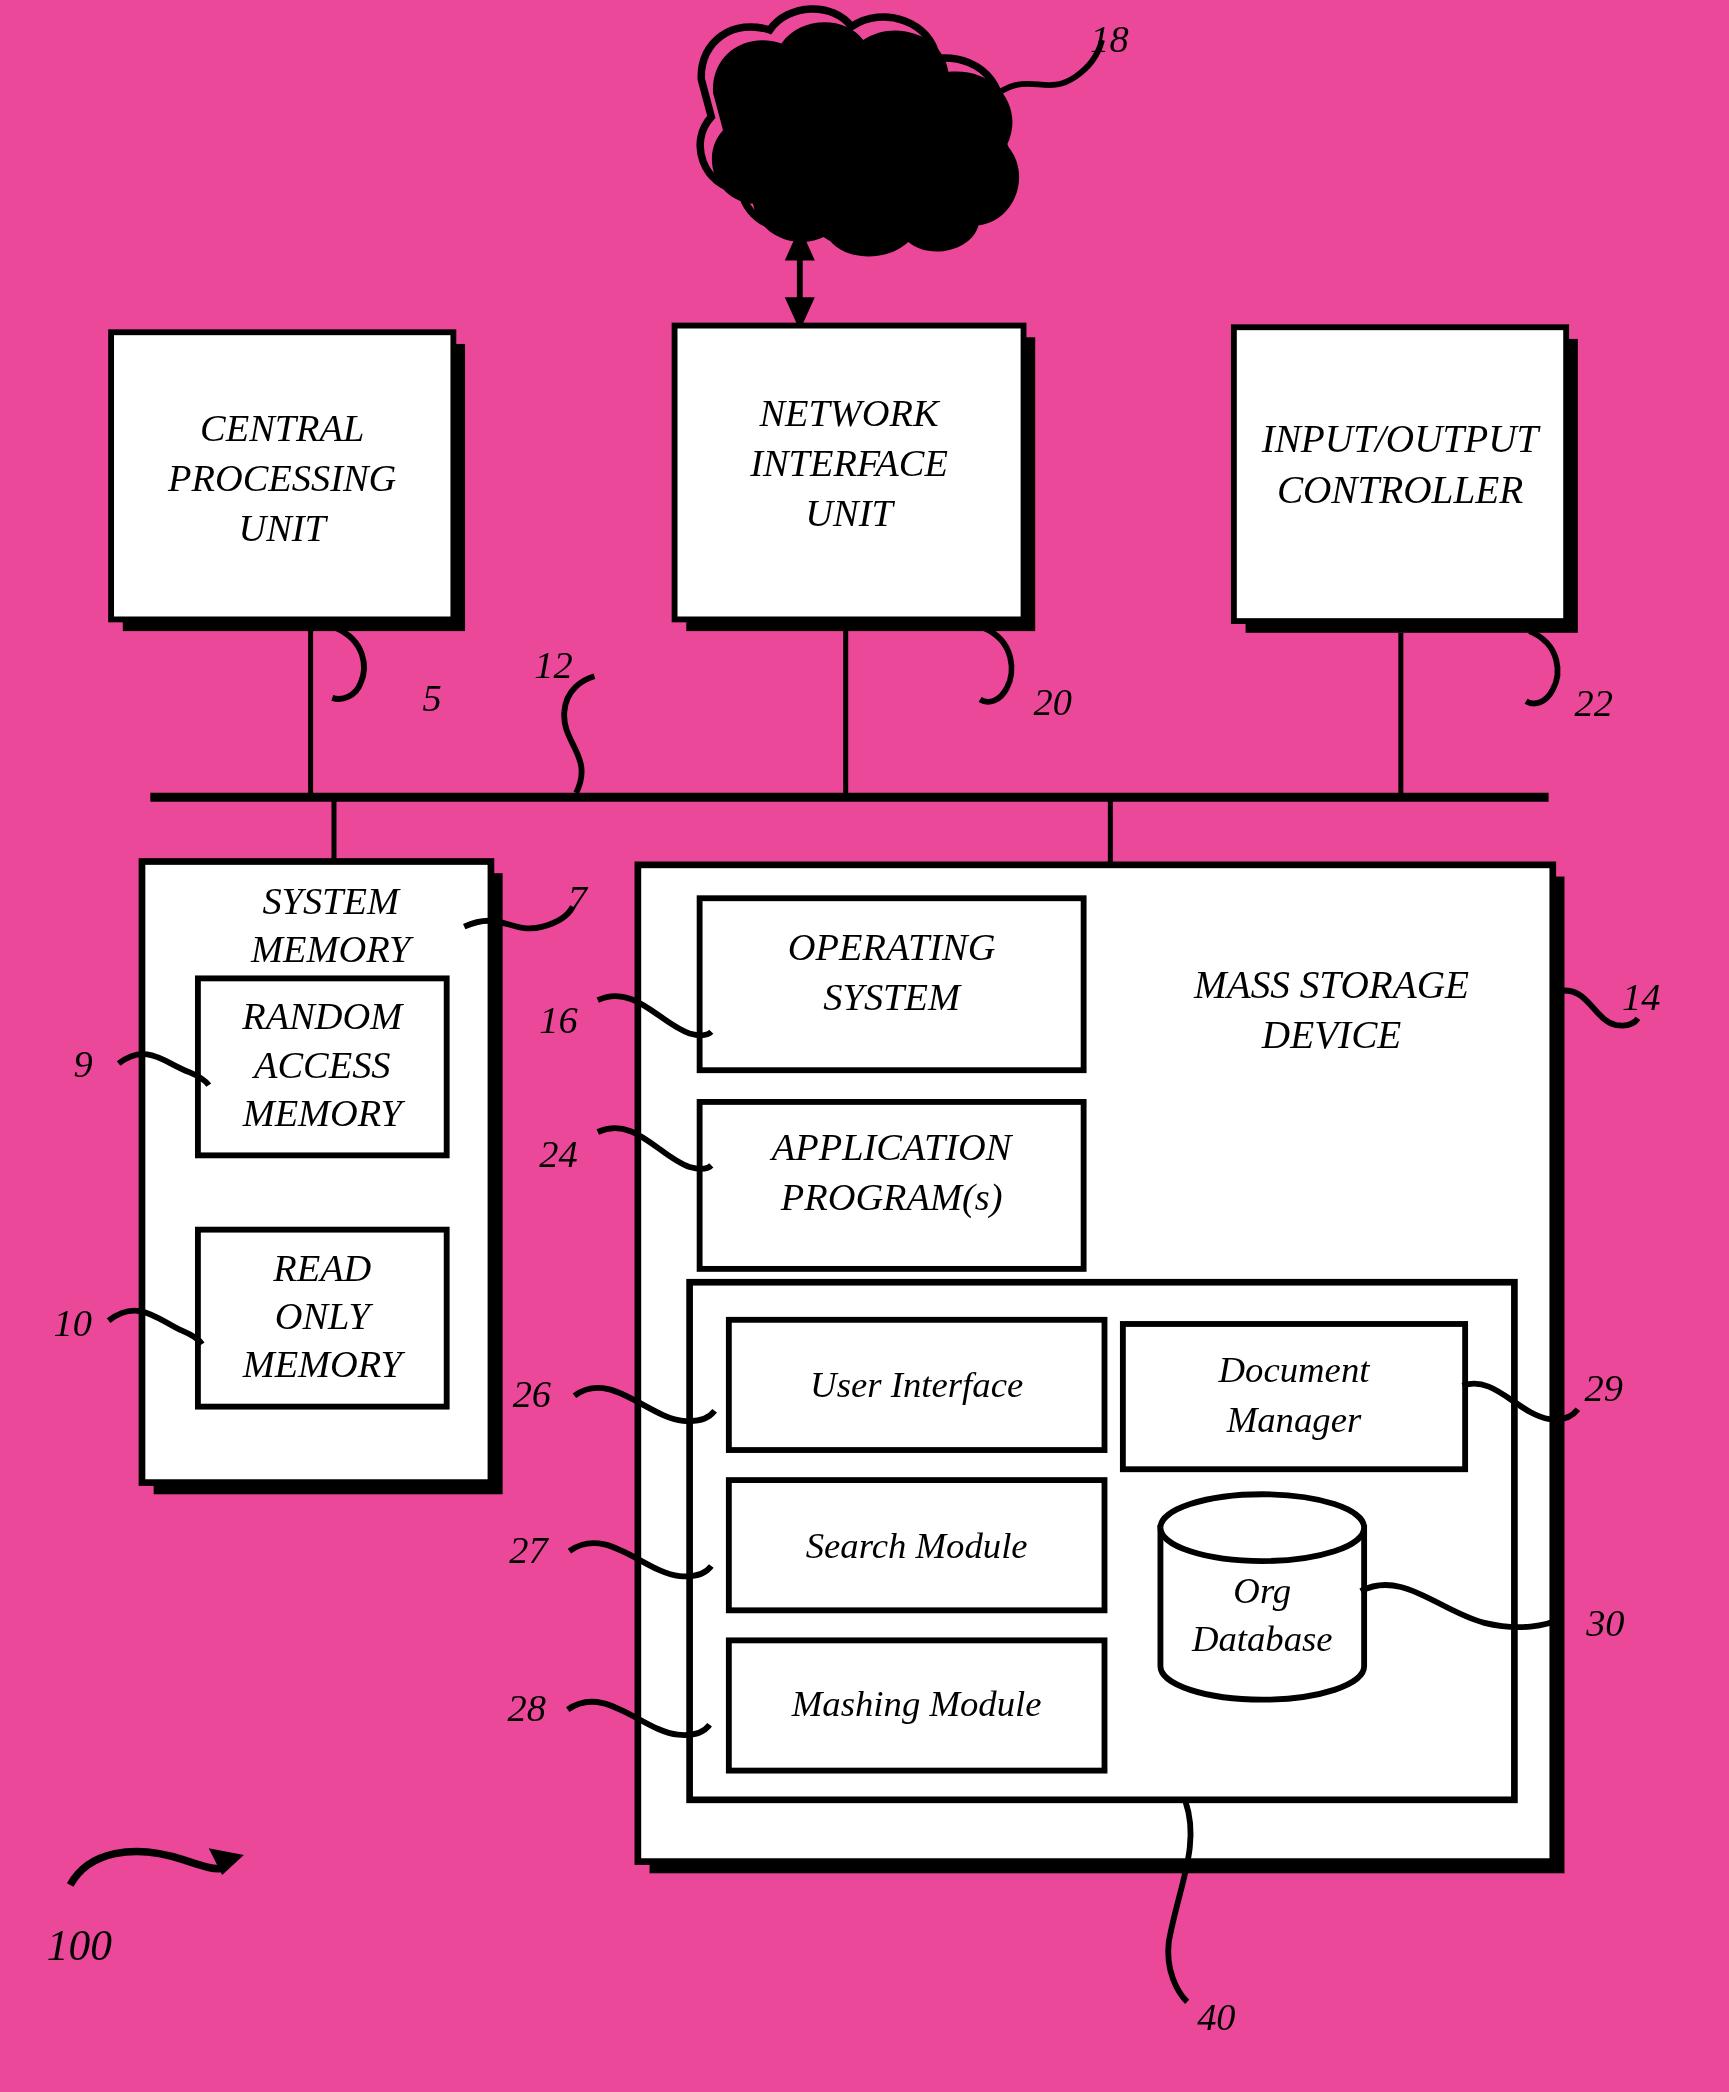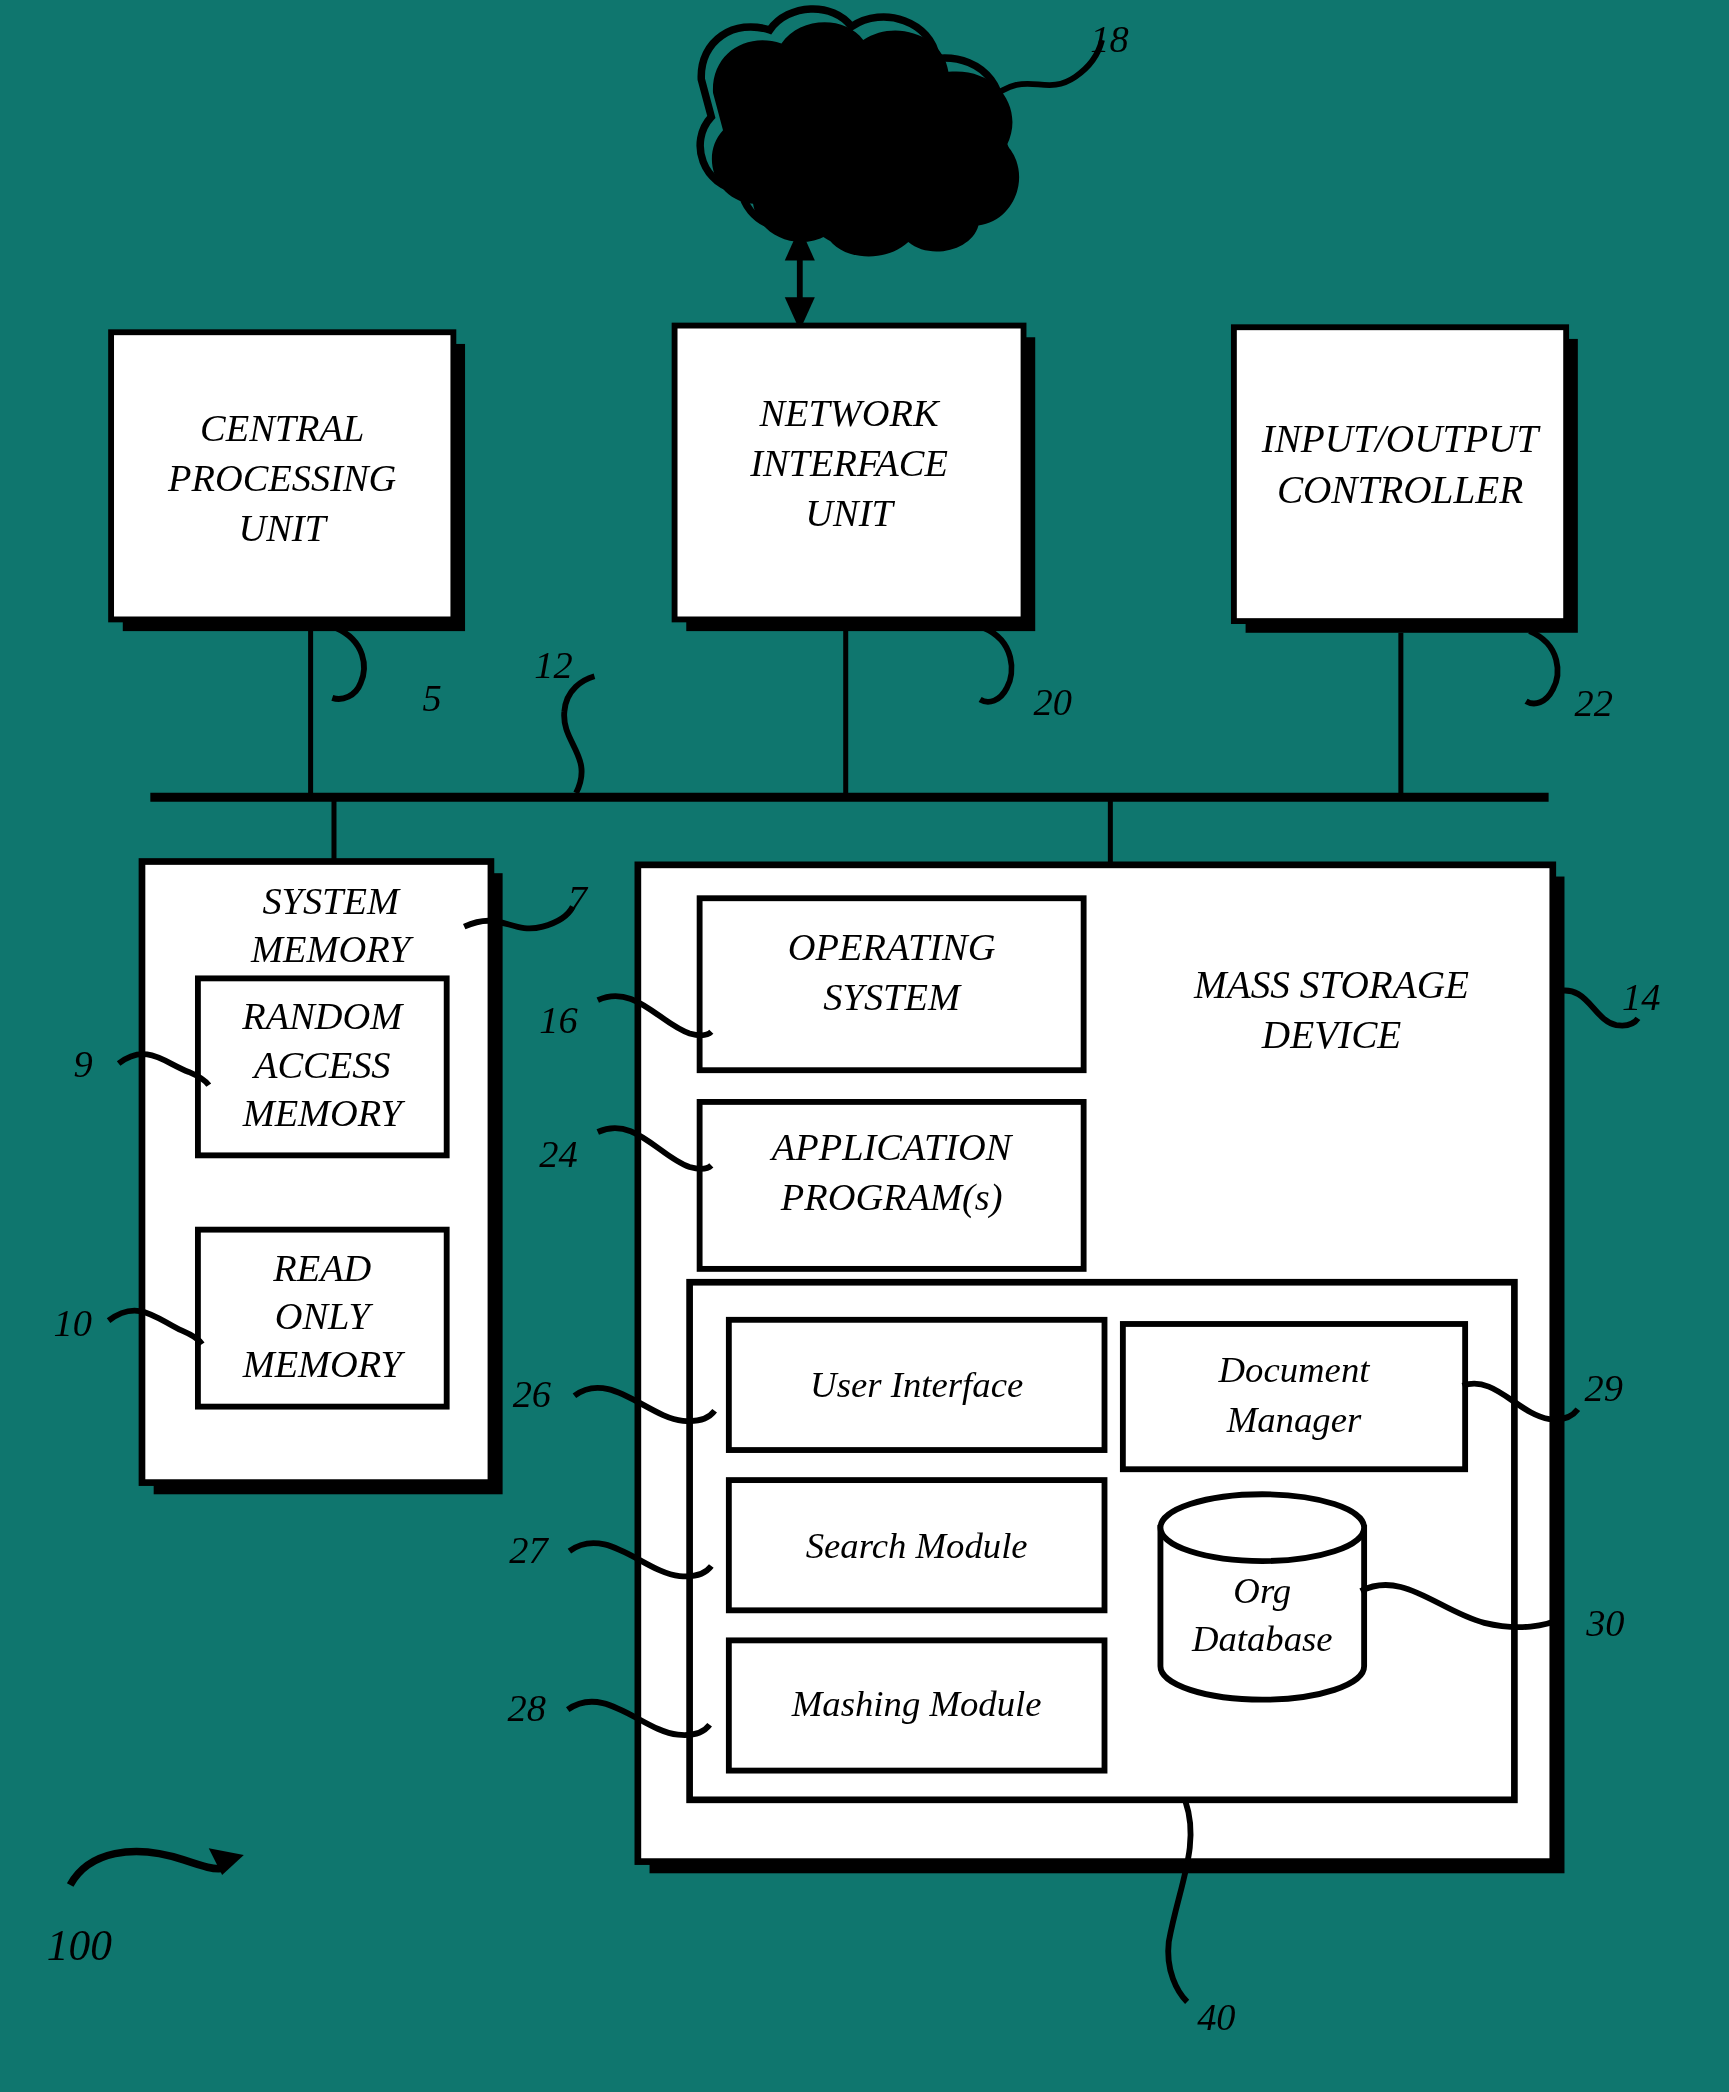--- a/index.html
+++ b/index.html
@@ -1,18 +1,18 @@
 <!DOCTYPE html>
 <html style="font-size:13.4px"><head>
 <meta charset="utf-8">
 <style>
   html,body{margin:0;padding:0;background:#ffffff;}
   body{width:1729px;height:2092px;overflow:hidden;
        font-family:"Liberation Serif","DejaVu Serif",serif;}
-  #fig{position:relative;width:1729px;height:2092px;background:#0f766e;}
+  #fig{position:relative;width:1729px;height:2092px;background:#ec4899;}
   svg{display:block;}
   .blk{fill:none;stroke:#000;}
   text{fill:#000;font-family:"Liberation Serif","DejaVu Serif",serif;font-style:italic;}
   .boxlabel{font-size:46px;text-anchor:middle;}
   .boxlabel-lg{font-size:47px;text-anchor:middle;}
   .modlabel{font-size:44px;text-anchor:middle;font-weight:400;}
   .refnum{font-size:46px;font-style:italic;}
   .cloudlabel{font-size:48px;text-anchor:middle;letter-spacing:1px;}
 </style>
 </head>

